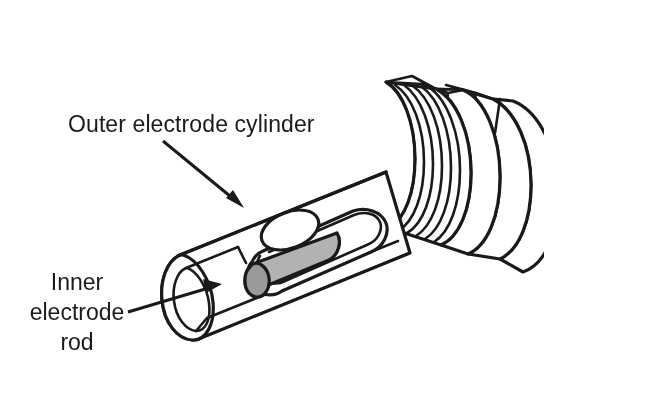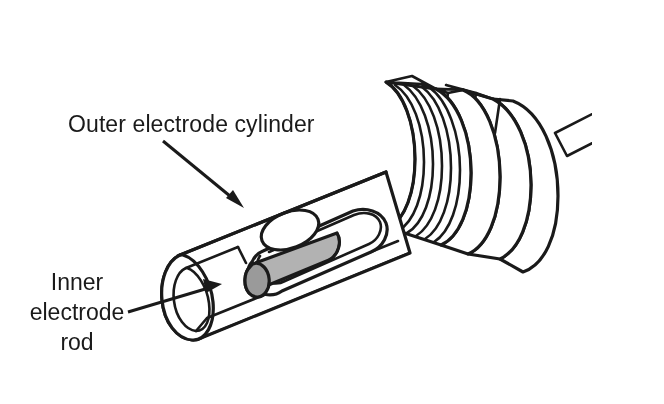--- a/index.html
+++ b/index.html
@@ -10,21 +10,20 @@
   }
   body {
     font-family: "Liberation Sans", sans-serif;
   }
   #figure-root {
     position: relative;
     width: 544px;
     height: 404px;
     background: #ffffff;
     overflow: hidden;
-    padding-left: 48px;
   }
   #figure-svg {
     position: absolute;
     left: 0;
     top: 0;
     width: 664px;
     height: 404px;
     display: block;
   }
   .label-text {

